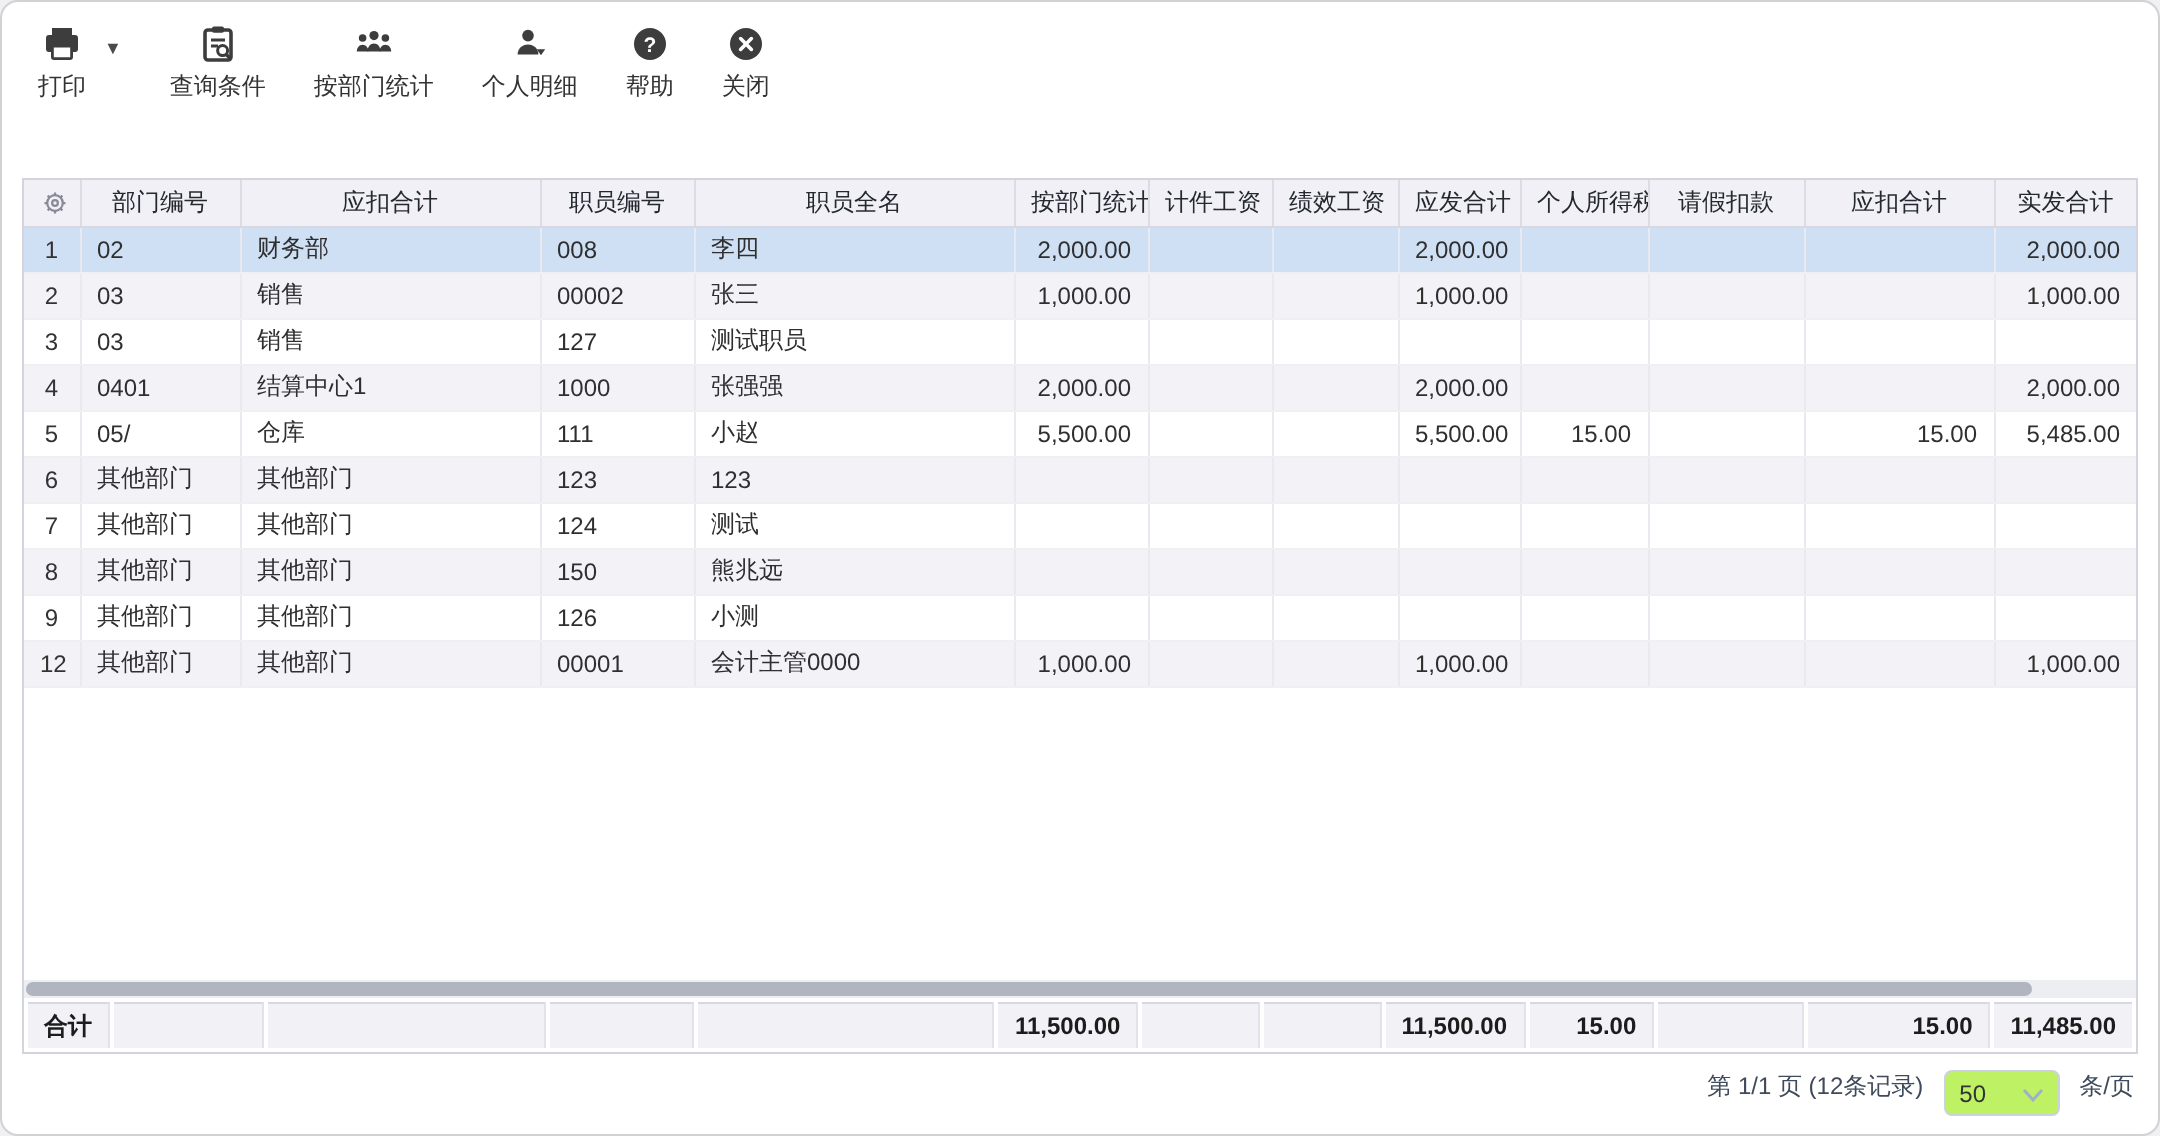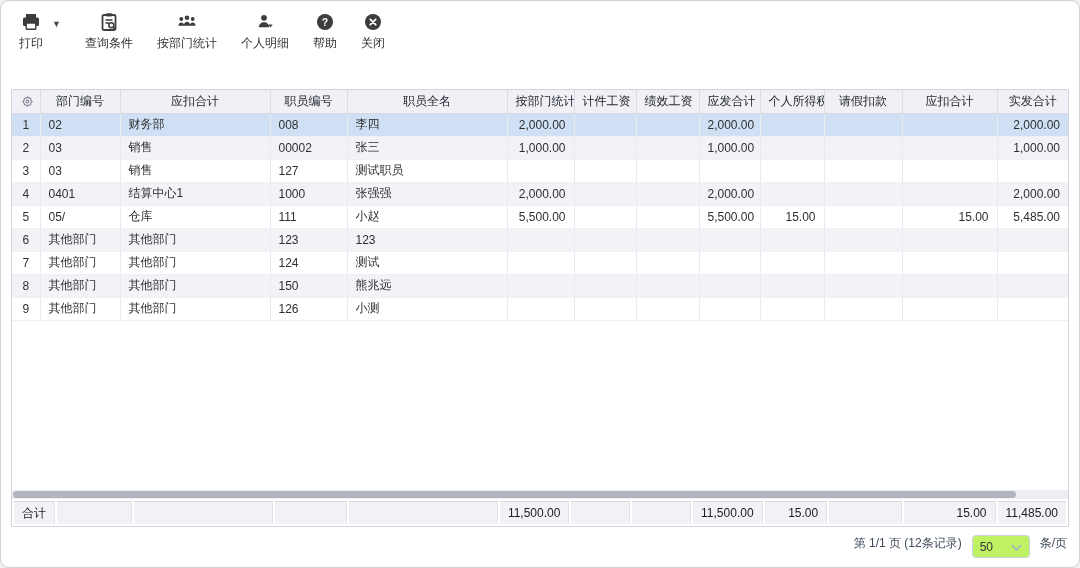--- a/index.html
+++ b/index.html
@@ -34,21 +34,21 @@
   .grid tbody tr:nth-child(even) td { background:#f2f2f7; }
   .grid tbody tr.selected td { background:#cfe0f5; }
   .corner-th svg { width:15px; height:15px; display:block; margin:0 auto; }
   .filler { flex:1; background:#fff; }
 
   .hscroll { height:9px; background:#eceef2; position:relative; cursor:pointer; }
   .hscroll .thumb { position:absolute; left:1px; top:1px; height:7px; width:95%;
     background:#b1b5c0; border-radius:4px; }
 
   table.total-grid td { height:23px; font-size:12px; padding:0 8px; white-space:nowrap;
-    overflow:hidden; background:#f1f1f6; font-weight:normal; color:#1c1c1c;
+    overflow:hidden; background:#f1f1f6; font-weight:bold; color:#1c1c1c;
     border-right:1px solid #e2e2ea; border-top:1px solid #d8d8e2; }
   table.total-grid td:last-child { border-right:none; }
   table.total-grid td.c-label { text-align:center; }
   table.total-grid td.c-right { text-align:right; }
 
   
   .pager { position:absolute; right:12px; bottom:9px; display:flex; align-items:flex-start;
     gap:10px; font-size:12px; color:#3f4a5a; }
   .page-size { width:58px; height:23px; border:1px solid #c9d2de; border-radius:4px;
     display:flex; align-items:center; justify-content:space-between; padding:0 7px;
@@ -306,20 +306,35 @@
             <td>小测</td>
             <td class="c-right"></td>
             <td class="c-right"></td>
             <td class="c-right"></td>
             <td class="c-right"></td>
             <td class="c-right"></td>
             <td class="c-right"></td>
             <td class="c-right"></td>
             <td class="c-right"></td>
           </tr>
+          <tr>
+            <td class="c-num">12</td>
+            <td>其他部门</td>
+            <td>其他部门</td>
+            <td>00001</td>
+            <td>会计主管0000</td>
+            <td class="c-right">1,000.00</td>
+            <td class="c-right"></td>
+            <td class="c-right"></td>
+            <td class="c-right">1,000.00</td>
+            <td class="c-right"></td>
+            <td class="c-right"></td>
+            <td class="c-right"></td>
+            <td class="c-right">1,000.00</td>
+          </tr>
         </tbody>
     </table>
 
     <div class="filler"></div>
 
     <div class="hscroll">
       <div class="thumb"></div>
     </div>
 
     <table class="total-grid grid-footer">

